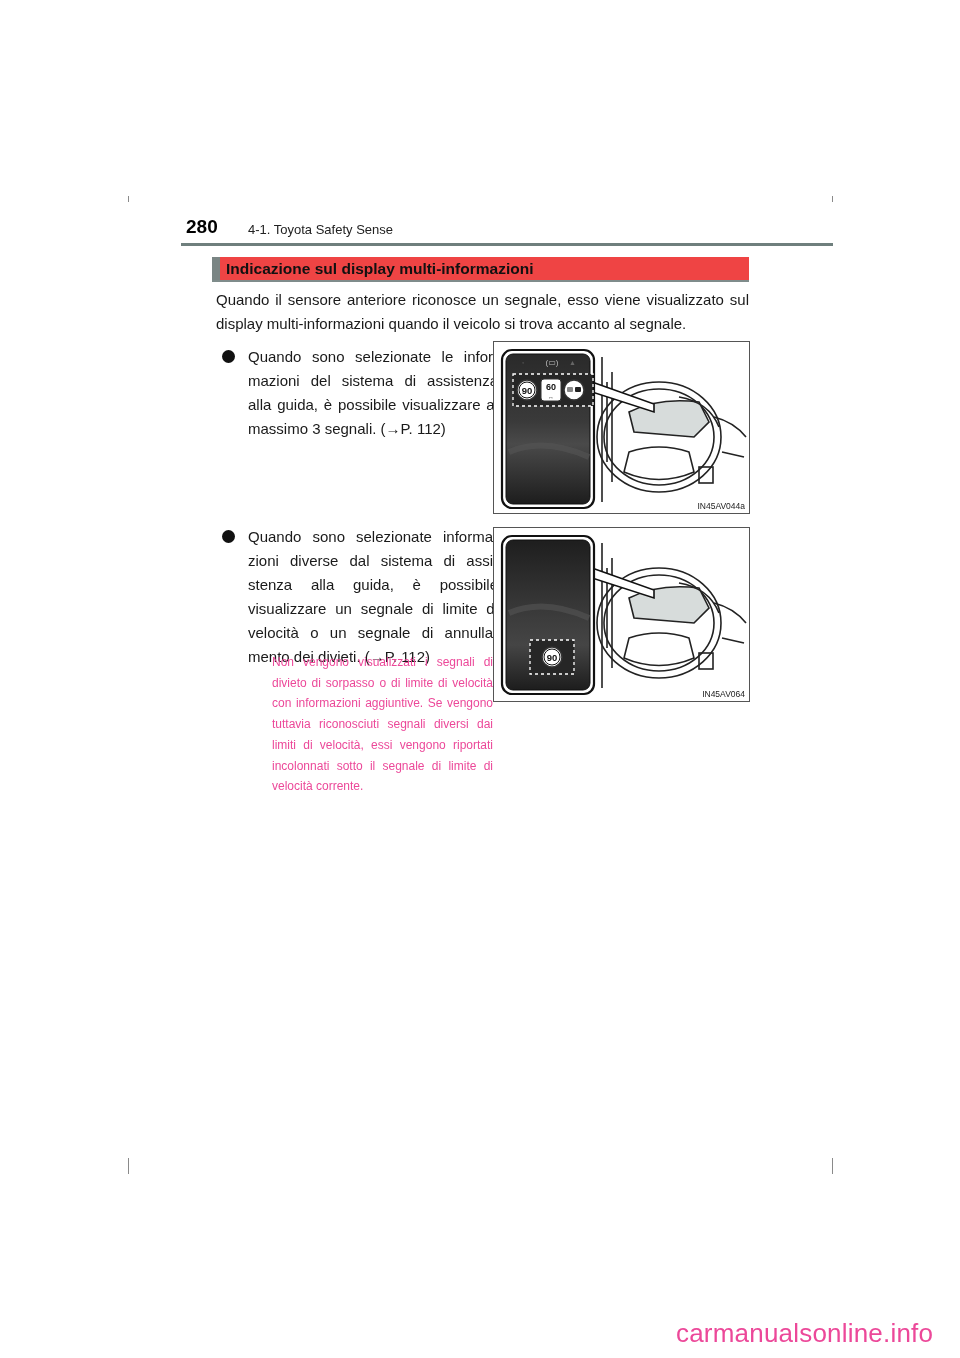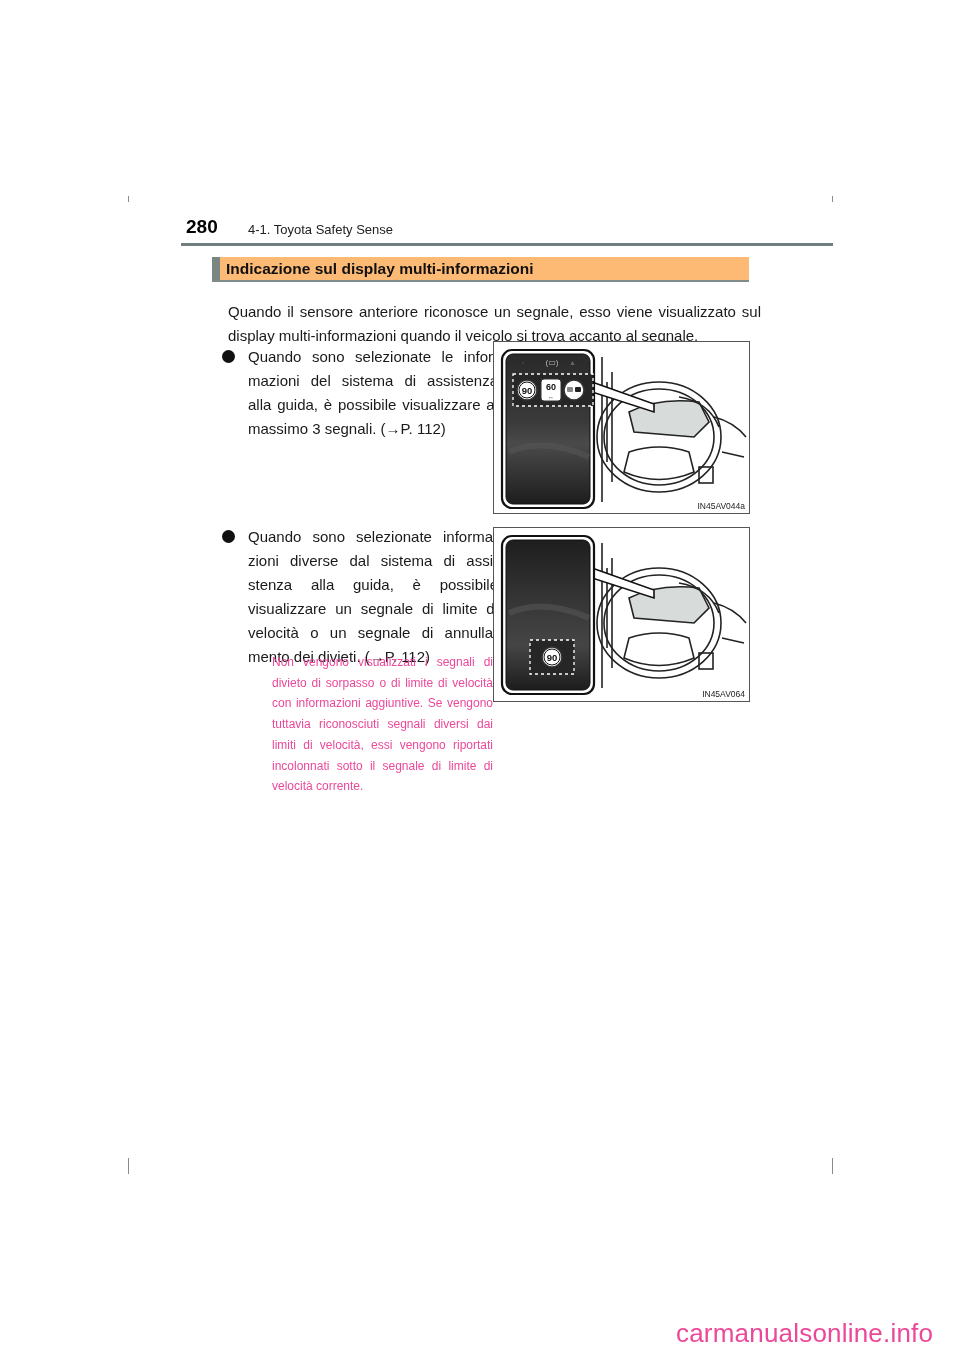--- a/index.html
+++ b/index.html
@@ -14,21 +14,21 @@
     font-family: "Liberation Sans", sans-serif; font-weight: bold; font-size: 19px; color: #000000;
   }
   .running-head {
     position: absolute; left: 248px; top: 222px; font-size: 13px; color: #222;
   }
   .head-rule {
     position: absolute; left: 181px; top: 243px; width: 652px; height: 3px; background: #6f7f7d;
   }
   .section-bar {
     position: absolute; left: 212px; top: 257px; width: 537px; height: 25px;
-    background: #fdba74; border-bottom: 2px solid #7f8c8b; box-sizing: border-box;
+    background: #ef4444; border-bottom: 2px solid #7f8c8b; box-sizing: border-box;
   }
   .section-bar .accent {
     position: absolute; left: 0; top: 0; width: 8px; height: 100%; background: #7a8584;
   }
   .section-bar .title {
     position: absolute; left: 14px; top: 3px; font-weight: bold; font-size: 15.5px; color: #111;
   }
   .intro {
     position: absolute; left: 216px; top: 288px; width: 533px;
     font-size: 15px; line-height: 24px; text-align: justify; text-align-last: left;
@@ -64,21 +64,21 @@
 
 <div class="page-num">280</div>
 <div class="running-head">4-1. Toyota Safety Sense</div>
 <div class="head-rule"></div>
 
 <div class="section-bar">
   <div class="accent"></div>
   <div class="title">Indicazione sul display multi-informazioni</div>
 </div>
 
-<p class="intro" style="margin:12px;">Quando il sensore anteriore riconosce un segnale, esso viene visualizzato sul display multi-informazioni quando il veicolo si trova accanto al segnale.</p>
+<p class="intro" style="margin:0;">Quando il sensore anteriore riconosce un segnale, esso viene visualizzato sul display multi-informazioni quando il veicolo si trova accanto al segnale.</p>
 
 <div class="bullet" style="left:222px;top:345px;">
   <div class="dot"></div>
   <div class="btext">Quando sono selezionate le infor-mazioni del sistema di assistenza alla guida, è possibile visualizzare al massimo 3 segnali. (→P. 112)</div>
 </div>
 
 <div class="bullet" style="left:222px;top:525px;">
   <div class="dot"></div>
   <div class="btext">Quando sono selezionate informa-zioni diverse dal sistema di assi-stenza alla guida, è possibile visualizzare un segnale di limite di velocità o un segnale di annulla-mento dei divieti. (→P. 112)</div>
 </div>

